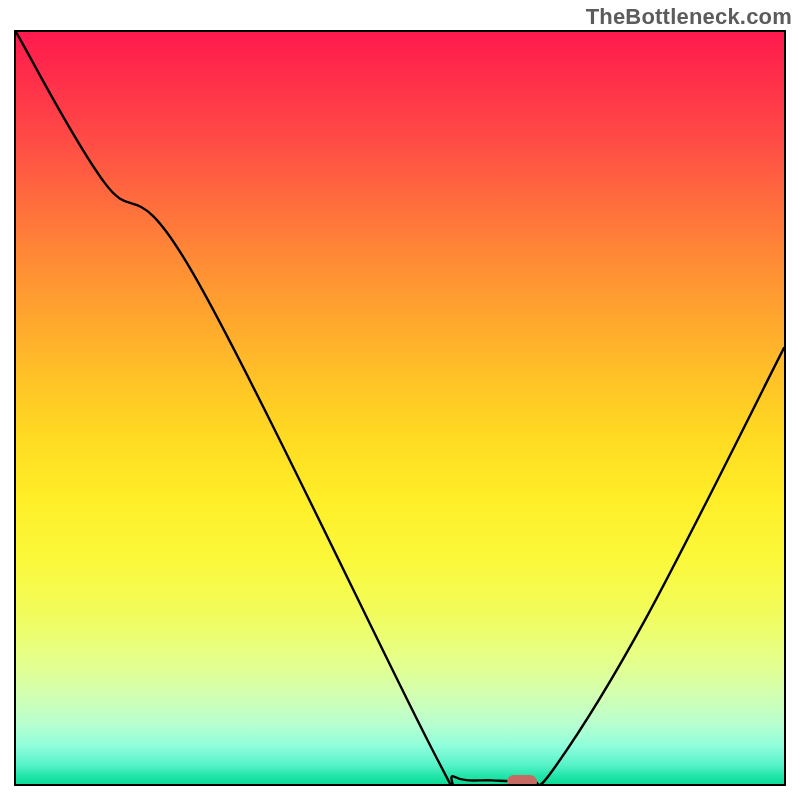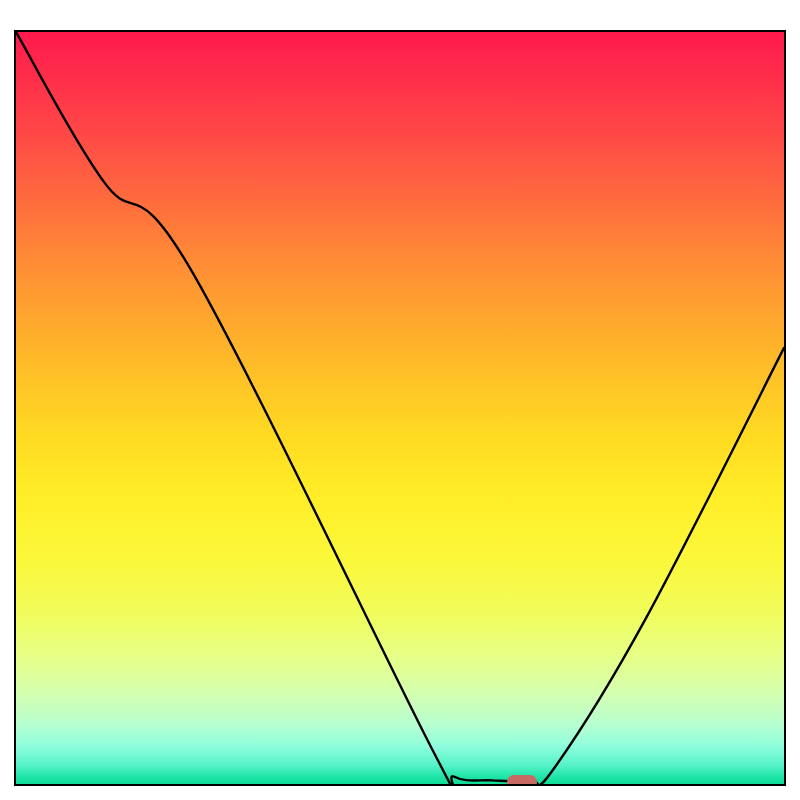--- a/index.html
+++ b/index.html
@@ -70,20 +70,21 @@
     border-radius: 7px;
     background: #c86a64;
     transform: translate(-50%, -50%);
   }
 </style>
 </head>
 <body>
 
 <div class="container">
 
+  <div class="watermark">TheBottleneck.com</div>
 
   <div class="plot">
     <div class="gradient"></div>
 
     <svg class="curve" viewBox="0 0 772 756" preserveAspectRatio="none">
       <path id="curve-path" d="M 0.00 0.00 C 15.98 27.22, 56.82 107.65, 88.78 151.20 C 120.74 194.75, 118.50 139.86, 177.56 241.92 C 236.62 343.98, 369.63 627.03, 416.88 718.20 C 464.13 809.37, 428.92 742.32, 440.04 748.44 C 451.16 754.56, 464.74 751.54, 478.64 752.22 C 492.54 752.90, 506.12 754.26, 517.24 752.22 C 528.36 750.18, 519.56 770.14, 540.40 740.88 C 561.24 711.62, 591.35 665.88, 633.04 589.68 C 674.73 513.48, 746.99 366.51, 772.00 317.52" fill="none" stroke="#000" stroke-width="2.4" stroke-linecap="round" stroke-linejoin="round"></path>
     </svg>
 
     <div id="marker" class="marker" style="left: 505.66px; top: 749.952px;"></div>
   </div>

